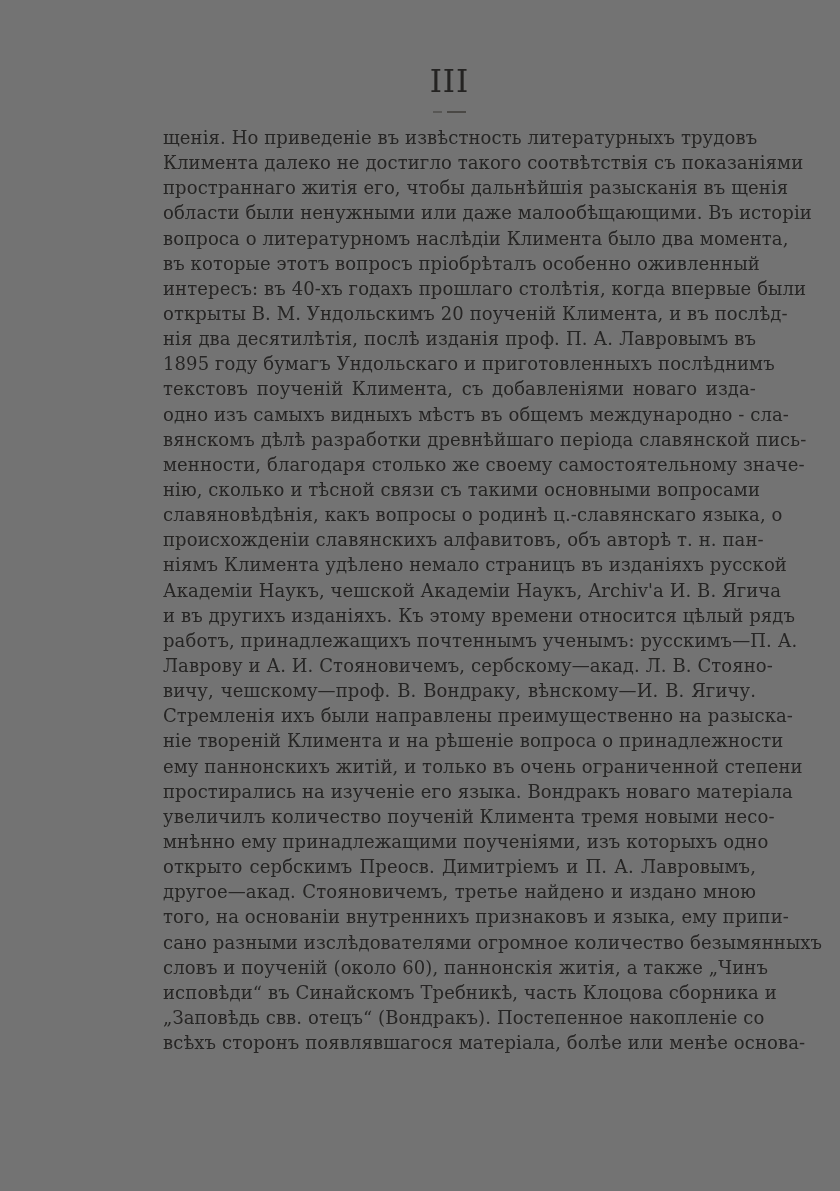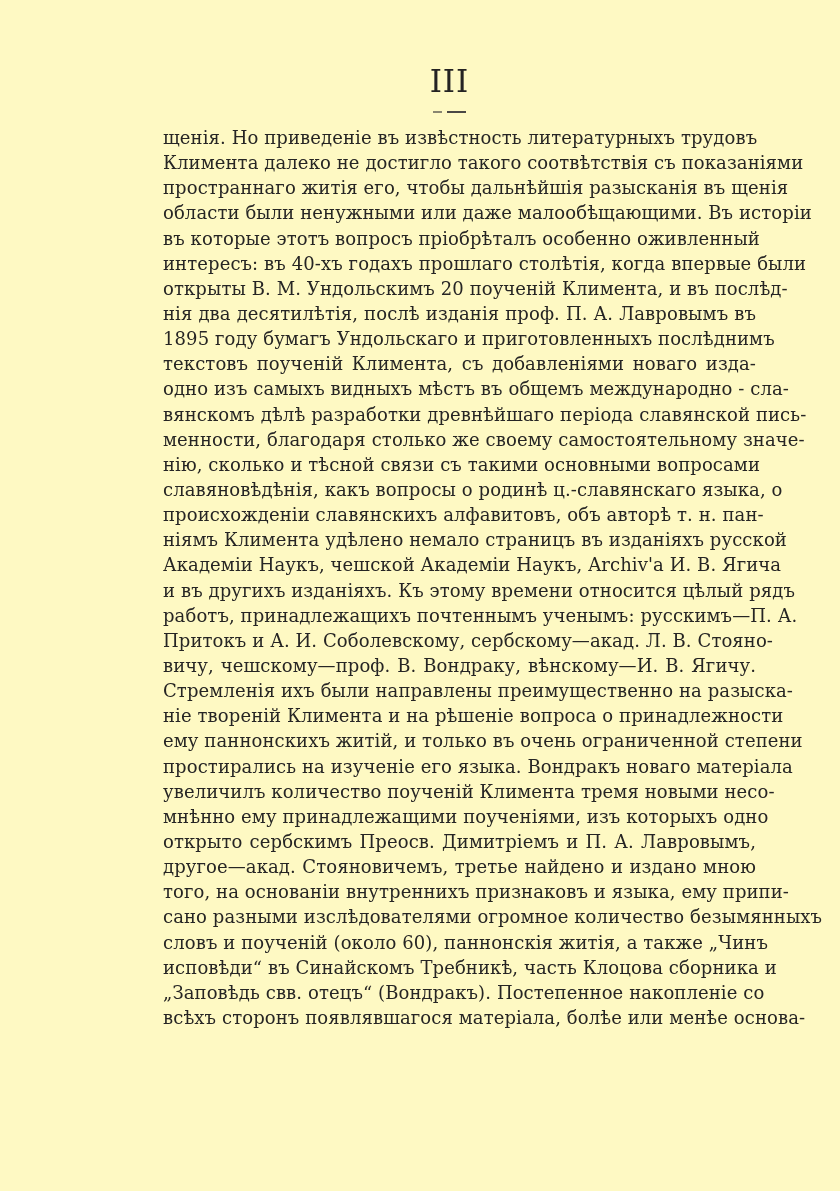--- a/index.html
+++ b/index.html
@@ -4,21 +4,21 @@
 <style>
   html, body {
     margin: 0;
     padding: 0;
     background: #ffffff;
   }
   .page {
     position: relative;
     width: 840px;
     height: 1191px;
-    background: #fef9c3;
+    background: #737373;
     overflow: hidden;
     font-family: "DejaVu Serif", "Liberation Serif", serif;
     color: #262524;
   }
   .pagenum {
     position: absolute;
     top: 64px;
     left: 143px;
     width: 613px;
     text-align: center;
@@ -66,37 +66,38 @@
 <div class="page">
   <div class="pagenum">III</div>
   <div class="header-rule">
     <span class="seg seg-short"></span><span class="seg seg-long"></span>
   </div>
   <div class="text-block">
       <div class="line">щенія. Но приведеніе въ извѣстность литературныхъ трудовъ</div>
       <div class="line">Климента далеко не достигло такого соотвѣтствія съ показаніями</div>
       <div class="line">пространнаго житія его, чтобы дальнѣйшія разысканія въ щенія</div>
       <div class="line">области были ненужными или даже малообѣщающими. Въ исторіи</div>
+      <div class="line">вопроса о литературномъ наслѣдіи Климента было два момента,</div>
       <div class="line">въ которые этотъ вопросъ пріобрѣталъ особенно оживленный</div>
       <div class="line">интересъ: въ 40-хъ годахъ прошлаго столѣтія, когда впервые были</div>
       <div class="line">открыты В. М. Ундольскимъ 20 поученій Климента, и въ послѣд-</div>
       <div class="line">нія два десятилѣтія, послѣ изданія проф. П. А. Лавровымъ въ</div>
       <div class="line">1895 году бумагъ Ундольскаго и приготовленныхъ послѣднимъ</div>
       <div class="line">текстовъ поученій Климента, съ добавленіями новаго изда-</div>
       <div class="line">одно изъ самыхъ видныхъ мѣстъ въ общемъ международно - сла-</div>
       <div class="line">вянскомъ дѣлѣ разработки древнѣйшаго періода славянской пись-</div>
       <div class="line">менности, благодаря столько же своему самостоятельному значе-</div>
       <div class="line">нію, сколько и тѣсной связи съ такими основными вопросами</div>
       <div class="line">славяновѣдѣнія, какъ вопросы о родинѣ ц.-славянскаго языка, о</div>
       <div class="line">происхожденіи славянскихъ алфавитовъ, объ авторѣ т. н. пан-</div>
       <div class="line">ніямъ Климента удѣлено немало страницъ въ изданіяхъ русской</div>
       <div class="line">Академіи Наукъ, чешской Академіи Наукъ, Archiv'а И. В. Ягича</div>
       <div class="line">и въ другихъ изданіяхъ. Къ этому времени относится цѣлый рядъ</div>
       <div class="line">работъ, принадлежащихъ почтеннымъ ученымъ: русскимъ—П. А.</div>
-      <div class="line">Притокъ и А. И. Соболевскому, сербскому—акад. Л. В. Стояно-</div>
+      <div class="line">Лаврову и А. И. Стояновичемъ, сербскому—акад. Л. В. Стояно-</div>
       <div class="line">вичу, чешскому—проф. В. Вондраку, вѣнскому—И. В. Ягичу.</div>
       <div class="line">Стремленія ихъ были направлены преимущественно на разыска-</div>
       <div class="line">ніе твореній Климента и на рѣшеніе вопроса о принадлежности</div>
       <div class="line">ему паннонскихъ житій, и только въ очень ограниченной степени</div>
       <div class="line">простирались на изученіе его языка. Вондракъ новаго матеріала</div>
       <div class="line">увеличилъ количество поученій Климента тремя новыми несо-</div>
       <div class="line">мнѣнно ему принадлежащими поученіями, изъ которыхъ одно</div>
       <div class="line">открыто сербскимъ Преосв. Димитріемъ и П. А. Лавровымъ,</div>
       <div class="line">другое—акад. Стояновичемъ, третье найдено и издано мною</div>
       <div class="line">того, на основаніи внутреннихъ признаковъ и языка, ему припи-</div>

